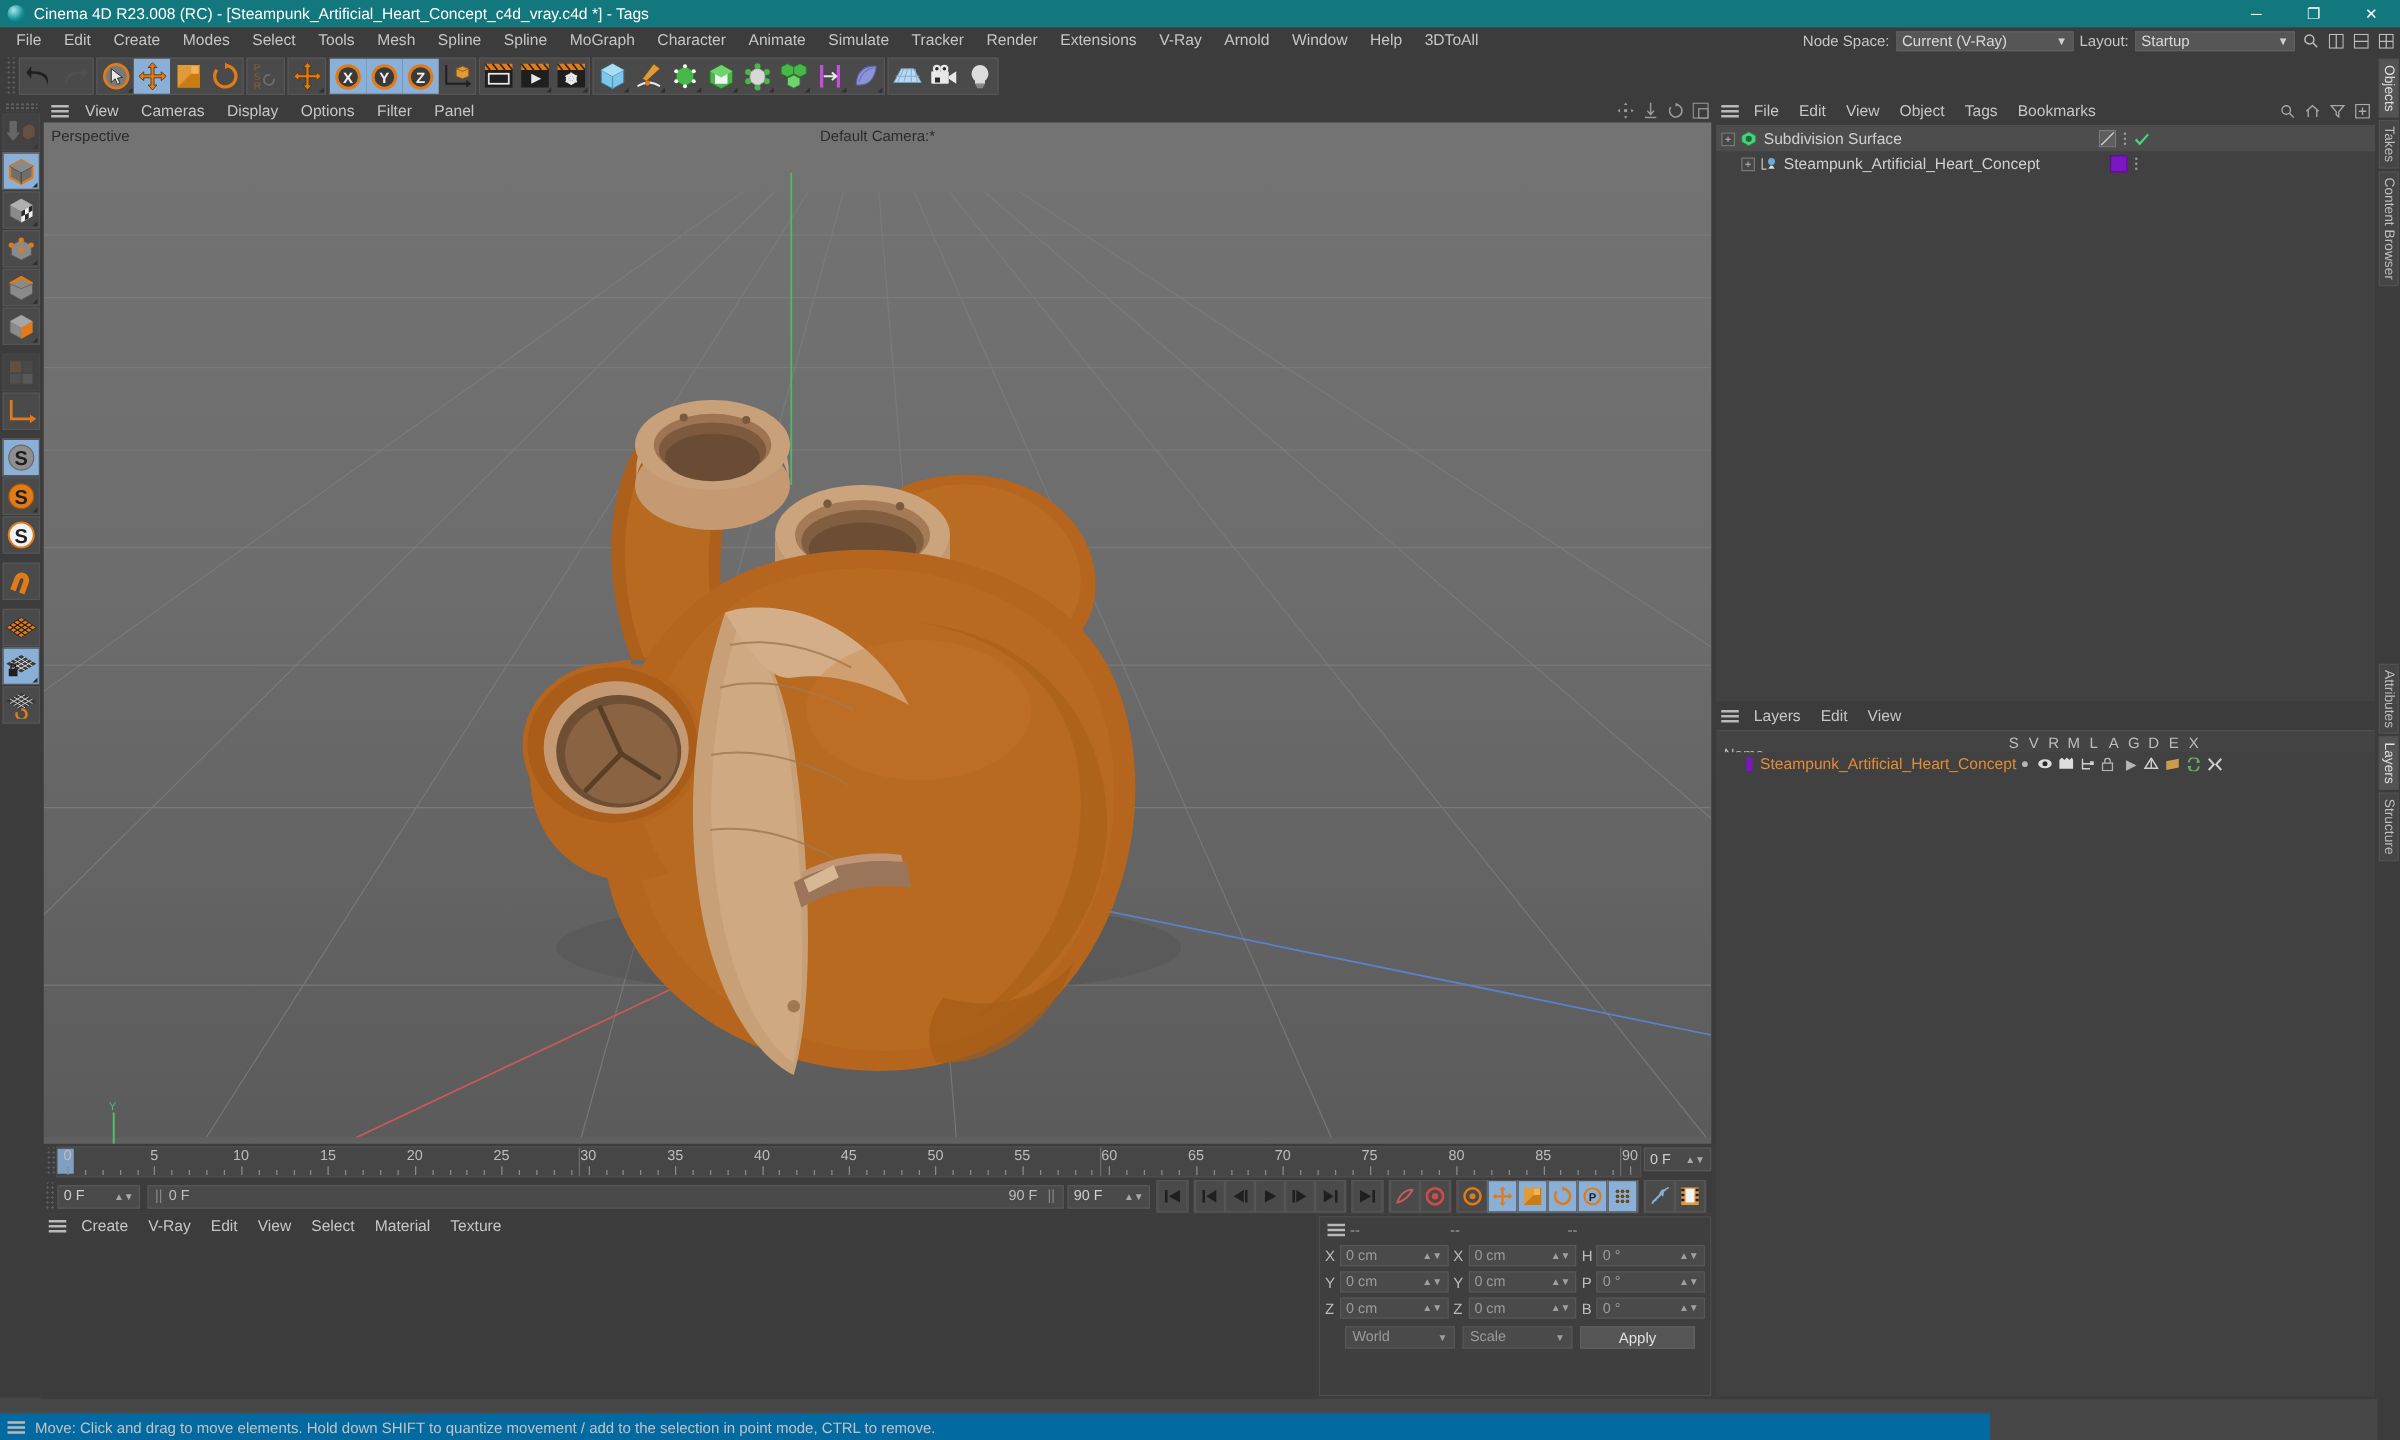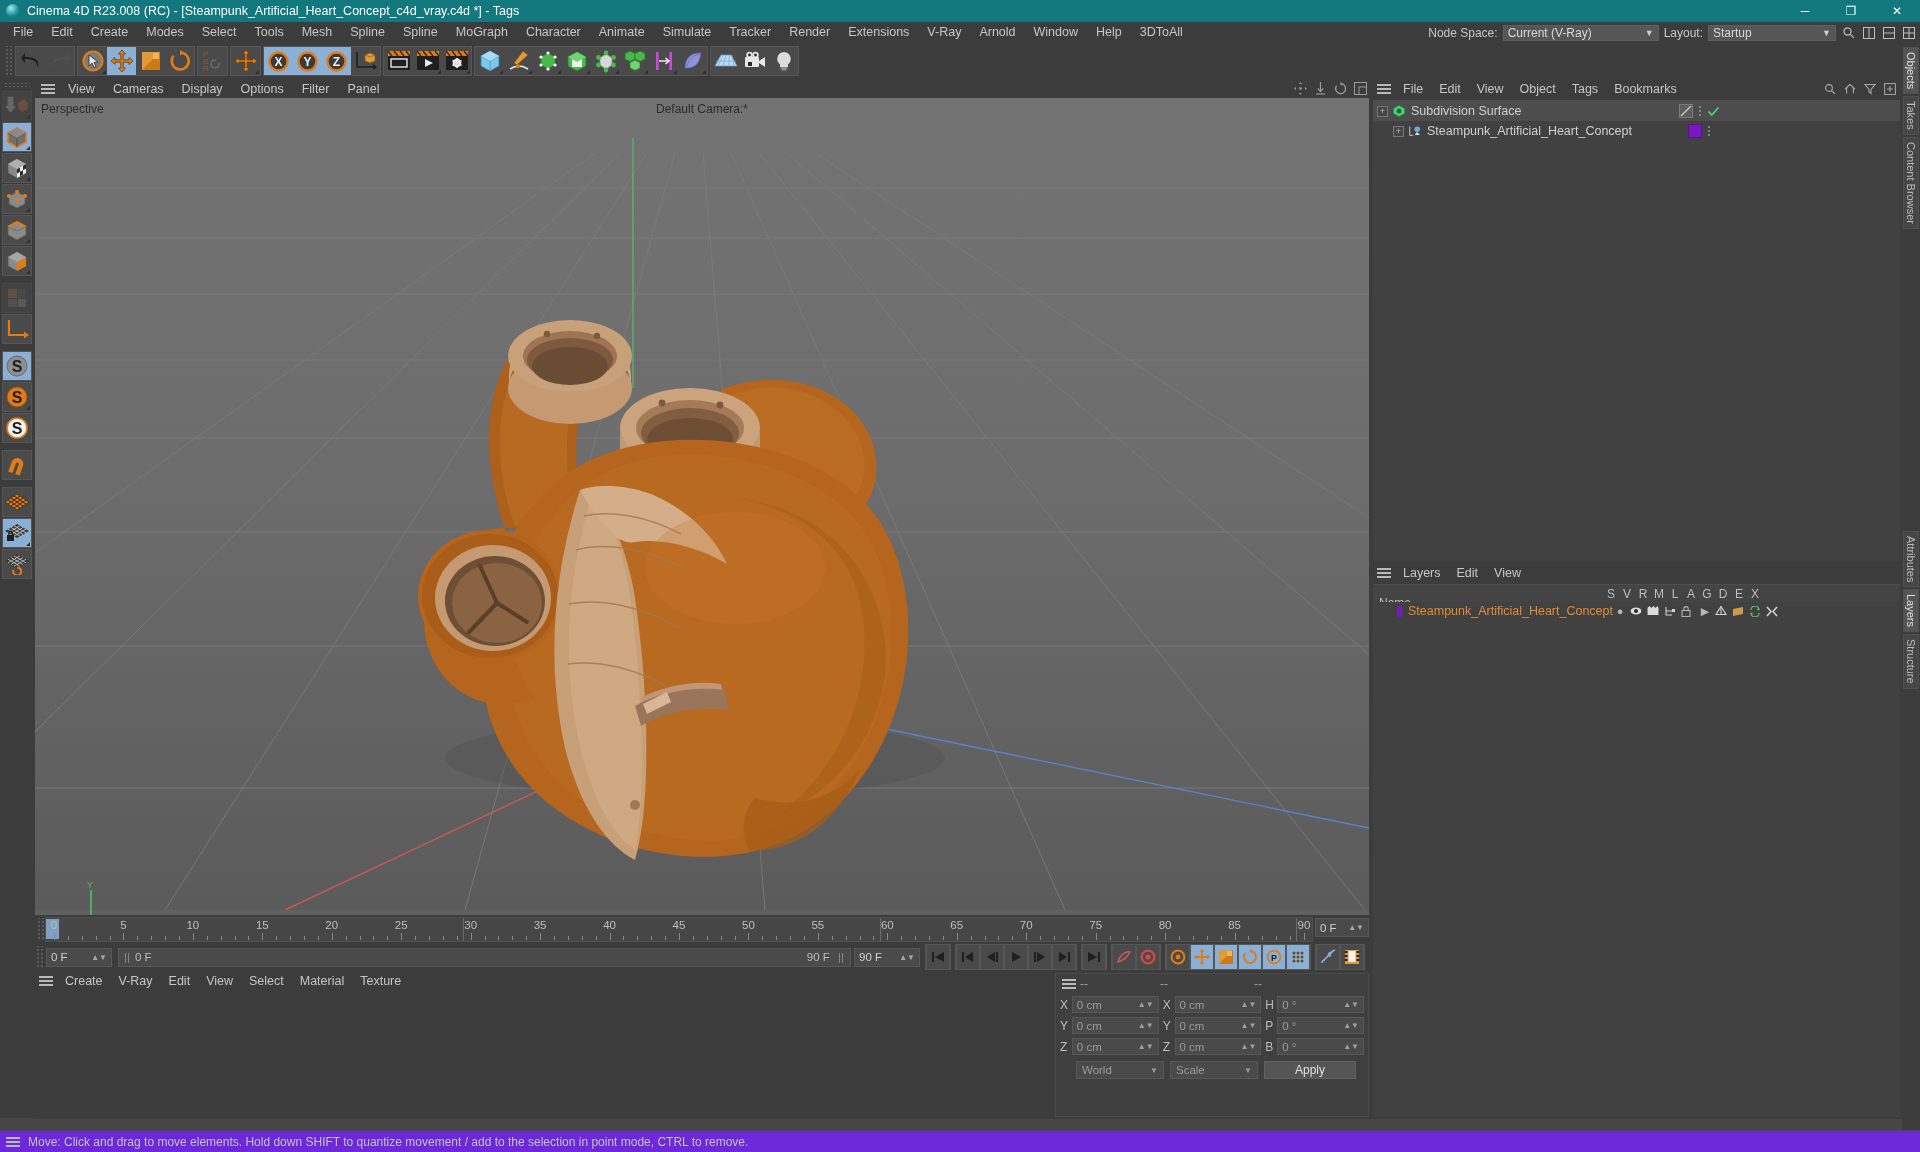--- a/index.html
+++ b/index.html
@@ -226,21 +226,21 @@
   .coord-in .sp{ margin-left:auto; font-size:8px; color:#a0a0a0; }
   .coord-foot{ display:flex; align-items:center; gap:6px; padding:2px 4px 0 16px; }
   .coord-sel{ width:88px;height:18px; background:#4a4a4a; border:1px solid #575757;
               font-size:11.5px; color:#9b9b9b; display:flex;align-items:center;padding:0 5px;}
   .coord-sel .chev{ margin-left:auto; font-size:8px; }
   .apply-btn{ width:92px;height:18px; background:#555; border:1px solid #606060;
               color:#e0e0e0; font-size:12px; display:flex;align-items:center;justify-content:center;}
 
   
   .statusbar{
-    position:absolute; left:0; bottom:0; width:1920px; height:22px; background:#6d28d9;
+    position:absolute; left:0; bottom:0; width:1592px; height:22px; background:#0369a1;
     display:flex; align-items:center; padding-left:6px; font-size:12px; color:#c2c2c2;
     border-top:1px solid #4a4a4a;
   }
   .statusbar .hamb{ margin-right:8px; }
 
   svg{ display:block; }
 </style>
 </head>
 <body>
 
@@ -274,21 +274,21 @@
     <span class="mi">Render</span>
     <span class="mi">Extensions</span>
     <span class="mi">V-Ray</span>
     <span class="mi">Arnold</span>
     <span class="mi">Window</span>
     <span class="mi">Help</span>
     <span class="mi">3DToAll</span>
 
     <div class="menu-right">
       <span class="mr-label">Node Space:</span>
-      <div class="combo" style="width:156px">
+      <div class="combo" style="width:142px">
         <span class="cv">Current (V-Ray)</span>
         <span class="chev">▼</span>
       </div>
       <span class="mr-label">Layout:</span>
       <div class="combo" style="width:128px">
         <span class="cv">Startup</span>
         <span class="chev">▼</span>
       </div>
       <div class="mr-icon">
         <svg width="13" height="13" viewBox="0 0 13 13">

